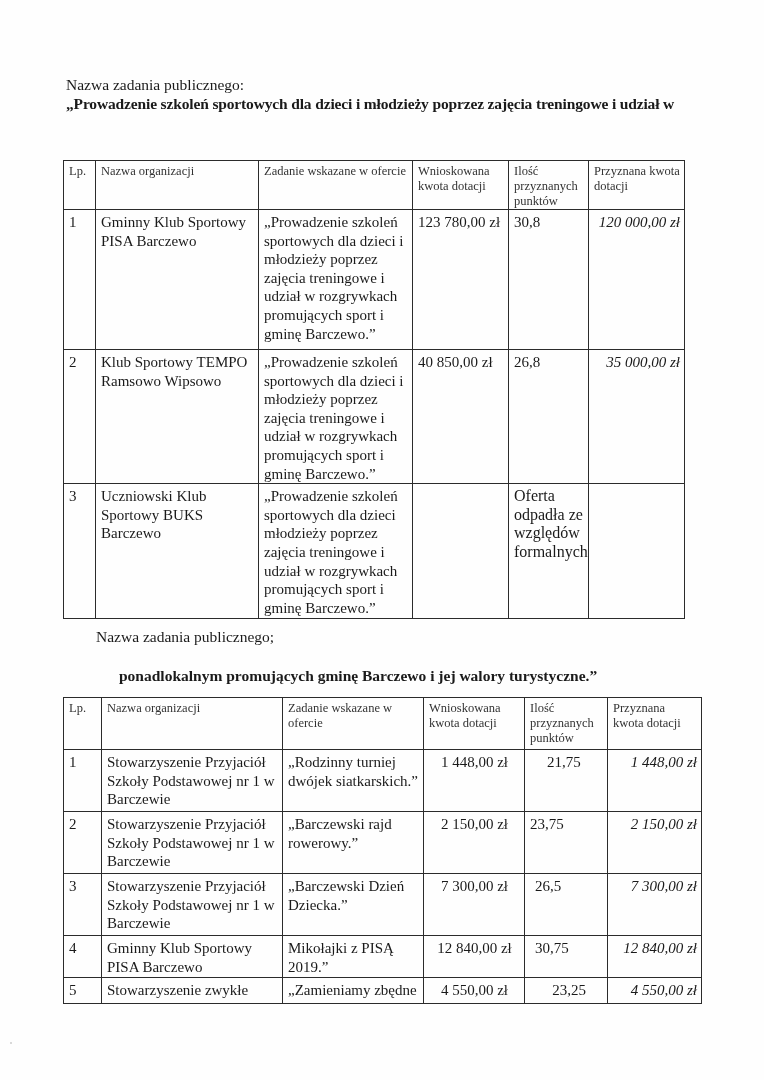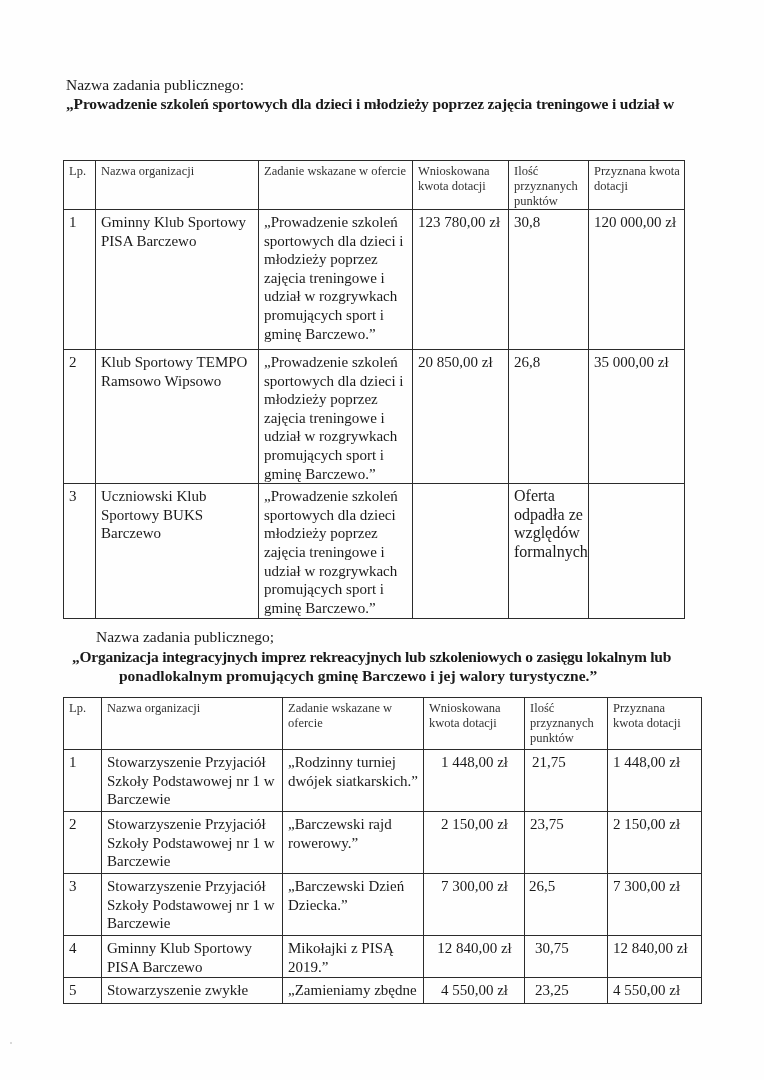--- a/index.html
+++ b/index.html
@@ -5,21 +5,21 @@
   html, body { margin:0; padding:0; background:#ffffff; }
   body { width:764px; height:1080px; position:relative; overflow:hidden;
          font-family:"Liberation Serif","DejaVu Serif",serif; color:#1a1a1a; }
   .page { position:absolute; left:0; top:0; width:764px; height:1080px; background:#fefefe; }
   .section-label { position:absolute; font-size:15.5px; line-height:18px; white-space:nowrap; }
   .section-title { position:absolute; font-size:15.5px; line-height:19px; font-weight:bold; white-space:nowrap; }
   table.grid { position:absolute; border-collapse:collapse; table-layout:fixed; }
   table.grid td { border:1px solid #2b2b2b; vertical-align:top; padding:3px 4px 0 5px; }
   table.grid tr.head td { font-size:12.5px; line-height:15px; color:#333; }
   table.grid tr.body td { font-size:15px; line-height:18.6px; }
-  td.right { padding-right:6px; }
+  td.right { text-align:right; padding-right:6px;font-style:italic; }
   td.ctr { text-align:center; }
   .scan-dot { position:absolute; left:10px; top:1042px; width:2px; height:2px; background:#ccc; border-radius:1px; }
 </style>
 </head>
 <body>
 
 <div class="page">
 
   <div class="section-label" style="left:66px; top:76px;">Nazwa zadania publicznego:</div>
   <div class="section-title" style="left:66px; top:94px; letter-spacing:-0.15px;">„Prowadzenie szkoleń sportowych dla dzieci i młodzieży poprzez zajęcia treningowe i udział w</div>
@@ -47,37 +47,36 @@
       <td>Gminny Klub Sportowy PISA Barczewo</td>
       <td>„Prowadzenie szkoleń sportowych dla dzieci i młodzieży poprzez zajęcia treningowe i udział w rozgrywkach promujących sport i gminę Barczewo.”</td>
       <td>123 780,00 zł</td>
       <td>30,8</td>
       <td class="right">120 000,00 zł</td>
     </tr>
     <tr class="body" style="height:126px;">
       <td>2</td>
       <td>Klub Sportowy TEMPO Ramsowo Wipsowo</td>
       <td>„Prowadzenie szkoleń sportowych dla dzieci i młodzieży poprzez zajęcia treningowe i udział w rozgrywkach promujących sport i gminę Barczewo.”</td>
-      <td>20 850,00 zł</td>
+      <td>40 850,00 zł</td>
       <td>26,8</td>
       <td class="right">35 000,00 zł</td>
     </tr>
     <tr class="body" style="height:135px;">
       <td>3</td>
       <td>Uczniowski Klub Sportowy BUKS Barczewo</td>
       <td>„Prowadzenie szkoleń sportowych dla dzieci młodzieży poprzez zajęcia treningowe i udział w rozgrywkach promujących sport i gminę Barczewo.”</td>
       <td></td>
       <td style="font-size:16px;">Oferta odpadła ze względów formalnych</td>
       <td class="right"></td>
     </tr>
   </tbody>
     </table>
 
   <div class="section-label" style="left:72px; top:628px;margin-left:24px;">Nazwa zadania publicznego;</div>
-  <div class="section-title" style="left:72px; top:647px; letter-spacing:-0.25px;">„Organizacja integracyjnych imprez rekreacyjnych lub szkoleniowych o zasięgu lokalnym lub</div>
   <div class="section-title" style="left:72px; top:666px;margin-left:47px;">ponadlokalnym promujących gminę Barczewo i jej walory turystyczne.”</div>
 
   <table class="grid" style="left:63px; top:697px; width:638px;">
     <colgroup>
       <col style="width:38px">
         <col style="width:181px">
         <col style="width:141px">
         <col style="width:101px">
         <col style="width:83px">
         <col style="width:94px">
@@ -89,52 +88,52 @@
       <td>Zadanie wskazane w ofercie</td>
       <td>Wnioskowana kwota dotacji</td>
       <td>Ilość przyznanych punktów</td>
       <td>Przyznana kwota dotacji</td>
     </tr>
     <tr class="body" style="height:62px;">
       <td>1</td>
       <td>Stowarzyszenie Przyjaciół Szkoły Podstawowej nr 1 w Barczewie</td>
       <td>„Rodzinny turniej dwójek siatkarskich.”</td>
       <td class="ctr">1 448,00 zł</td>
-      <td style="padding-left:7px;">21,75</td>
+      <td style="padding-left:22px;">21,75</td>
       <td class="right">1 448,00 zł</td>
     </tr>
     <tr class="body" style="height:62px;">
       <td>2</td>
       <td>Stowarzyszenie Przyjaciół Szkoły Podstawowej nr 1 w Barczewie</td>
       <td>„Barczewski rajd rowerowy.”</td>
       <td class="ctr">2 150,00 zł</td>
       <td style="">23,75</td>
       <td class="right">2 150,00 zł</td>
     </tr>
     <tr class="body" style="height:62px;">
       <td>3</td>
       <td>Stowarzyszenie Przyjaciół Szkoły Podstawowej nr 1 w Barczewie</td>
       <td>„Barczewski Dzień Dziecka.”</td>
       <td class="ctr">7 300,00 zł</td>
-      <td style="padding-left:4px;">26,5</td>
+      <td style="padding-left:10px;">26,5</td>
       <td class="right">7 300,00 zł</td>
     </tr>
     <tr class="body" style="height:42px;">
       <td>4</td>
       <td>Gminny Klub Sportowy PISA Barczewo</td>
       <td>Mikołajki z PISĄ 2019.”</td>
       <td class="ctr">12 840,00 zł</td>
       <td style="padding-left:10px;margin-left:37px;">30,75</td>
       <td class="right">12 840,00 zł</td>
     </tr>
     <tr class="body" style="height:26px;">
       <td>5</td>
       <td>Stowarzyszenie zwykłe</td>
       <td>„Zamieniamy zbędne</td>
       <td class="ctr">4 550,00 zł</td>
-      <td style="padding-left:10px;">23,25</td>
+      <td style="padding-left:10px;text-align:center;">23,25</td>
       <td class="right">4 550,00 zł</td>
     </tr>
   </tbody>
     </table>
 
   <div class="scan-dot"></div>
 </div>
 
 </body></html>

